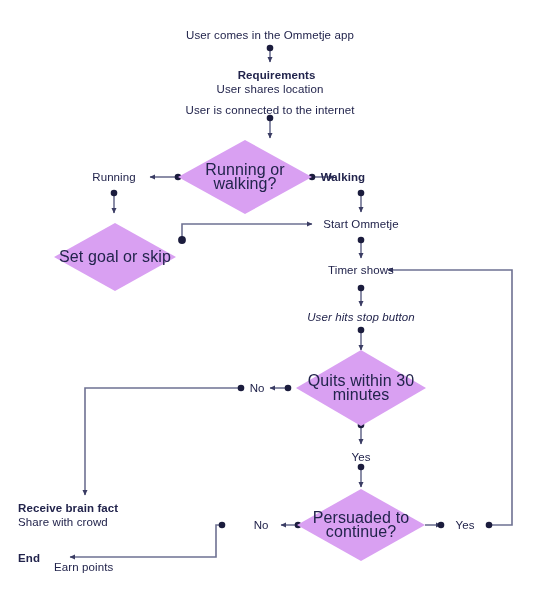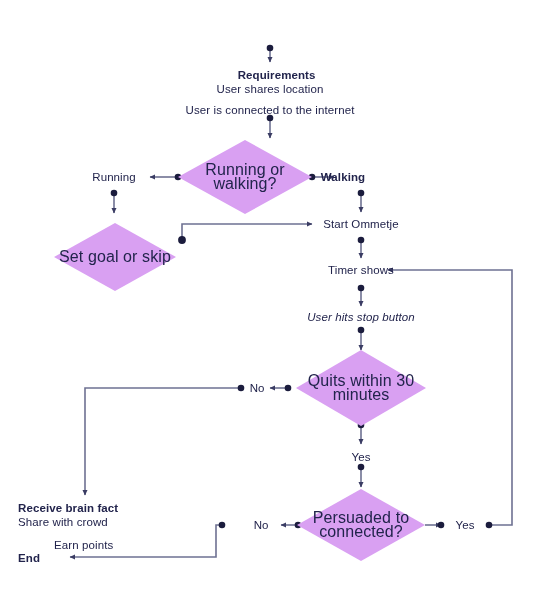--- a/index.html
+++ b/index.html
@@ -149,20 +149,21 @@
       <circle cx="241" cy="388" r="3.3"></circle>
       <circle cx="361" cy="425" r="3.3"></circle>
       <circle cx="361" cy="467" r="3.3"></circle>
       <circle cx="298" cy="525" r="3.3"></circle>
       <circle cx="222" cy="525" r="3.3"></circle>
       <circle cx="441" cy="525" r="3.3"></circle>
       <circle cx="489" cy="525" r="3.3"></circle>
     </g>
   </svg>
 
+  <div class="node" style="left:270px; top:35px;">User comes in the Ommetje app</div>
 
   <div class="node" style="left:270px; top:75px;">
     <span class="bold">Requirements</span>
   </div>
   <div class="node" style="left:270px; top:89px;">User shares location</div>
   <div class="node" style="left:270px; top:110px;">User is connected to the internet</div>
 
   <div class="diamond-wrap" style="left:245px; top:177px; width:134px; height:74px;">
     <div class="diamond-shape"></div>
     <div class="diamond-label">Running or
@@ -186,26 +187,26 @@
     <div class="diamond-label">Quits within 30
 minutes</div>
   </div>
 
   <div class="edge-label" style="left:257px; top:388px;">No</div>
   <div class="edge-label" style="left:361px; top:457px;">Yes</div>
 
   <div class="diamond-wrap" style="left:361px; top:525px; width:128px; height:72px;">
     <div class="diamond-shape"></div>
     <div class="diamond-label">Persuaded to
-connected?</div>
+continue?</div>
   </div>
 
   <div class="edge-label" style="left:261px; top:525px;">No</div>
   <div class="edge-label" style="left:465px; top:525px;">Yes</div>
 
   <div class="node left-align" style="left:18px; top:508px;font-weight:bold;">Receive brain fact</div>
   <div class="node left-align" style="left:18px; top:522px;">Share with crowd</div>
-  <div class="node left-align" style="left:18px; top:545px;padding-left:36px;">Earn points</div>
+  <div class="node left-align" style="left:18px; top:567px;padding-left:36px;">Earn points</div>
   <div class="node left-align" style="left:18px; top:551px;">
     <span class="bold">End</span>
   </div>
 
 </div>
 
 </body></html>

